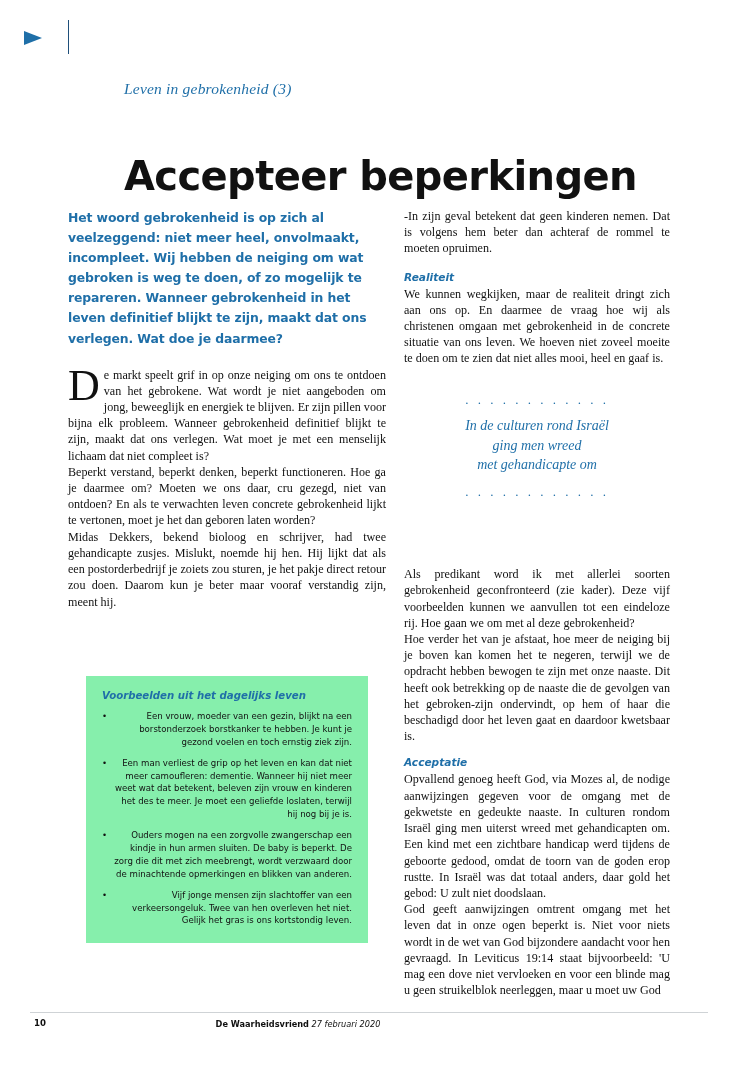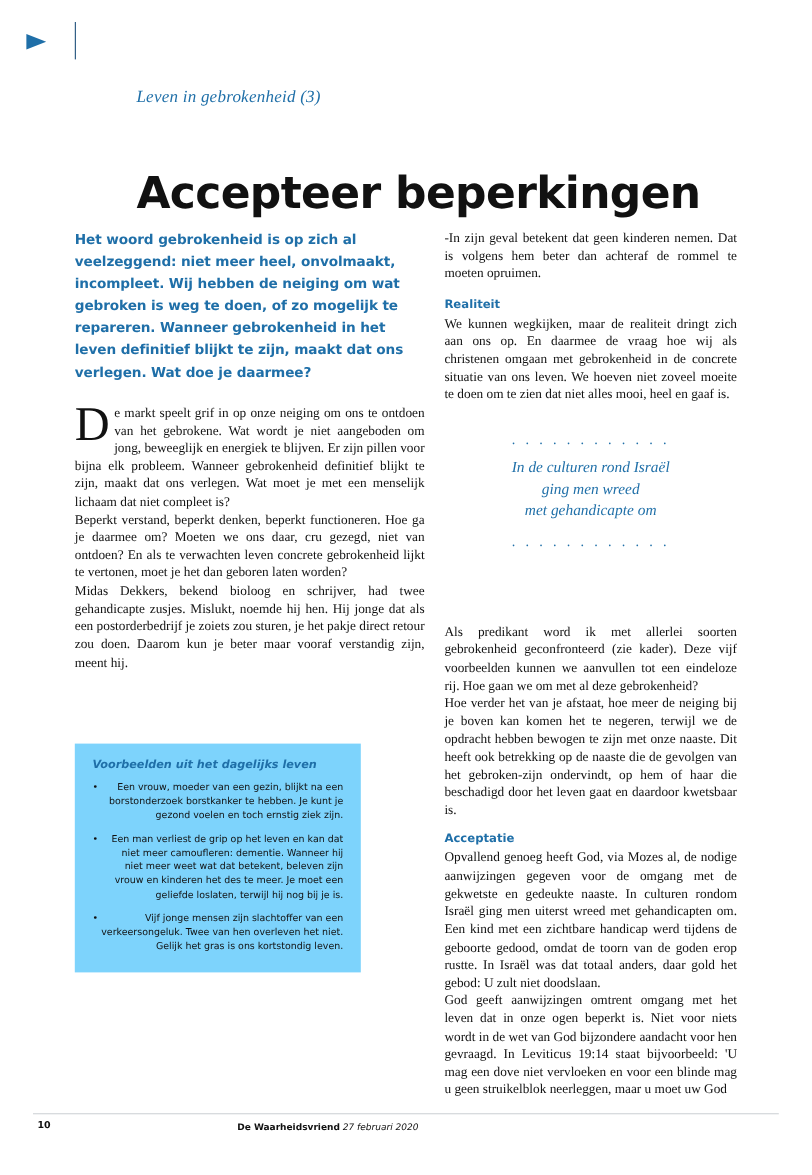--- a/index.html
+++ b/index.html
@@ -118,24 +118,24 @@
     font-size: 44px;
     line-height: 34px;
     padding: 2px 4px 0 0;
     font-weight: normal;
     color: #111;
   }
 
   
   .examples-box {
     position: absolute;
-    left: 68px;
+    left: 86px;
     top: 676px;
-    width: 260px;
-    background: #7dd3fc;
+    width: 282px;
+    background: #86efac;
     box-sizing: border-box;
     padding: 14px 16px 16px 16px;
   }
   .examples-title {
     font-family: "DejaVu Sans", sans-serif;
     font-weight: bold;
     font-style: italic;
     font-size: 10.2px;
     color: #1f6fa8;
     margin: 0 0 9px 0;
@@ -160,20 +160,21 @@
     content: "•";
     position: absolute;
     left: 0;
     top: 0;
   }
 
   
   .subhead {
     font-family: "DejaVu Sans", sans-serif;
     font-weight: bold;
+    font-style: italic;
     font-size: 10.6px;
     color: #1f6fa8;
     margin: 12px 0 3px 0;
   }
   .subhead.first { margin-top: 14px; }
 
   .pullquote-wrap {
     margin: 26px 0 22px 0;
     text-align: center;
   }
@@ -250,28 +251,29 @@
   <h1 class="headline">Accepteer beperkingen</h1>
 
   <div class="col-left">
     <p class="lead">Het woord gebrokenheid is op zich al veelzeggend: niet meer heel, onvolmaakt, incompleet. Wij hebben de neiging om wat gebroken is weg te doen, of zo mogelijk te repareren. Wanneer gebrokenheid in het leven definitief blijkt te zijn, maakt dat ons verlegen. Wat doe je daarmee?</p>
 
     <div class="dropcap-para">
       <span class="dropcap">D</span>
       <p class="body">e markt speelt grif in op onze neiging om ons te ontdoen van het gebrokene. Wat wordt je niet aangeboden om jong, beweeglijk en energiek te blijven. Er zijn pillen voor bijna elk probleem. Wanneer gebrokenheid definitief blijkt te zijn, maakt dat ons verlegen. Wat moet je met een menselijk lichaam dat niet compleet is?</p>
     </div>
     <p class="body">Beperkt verstand, beperkt denken, beperkt functioneren. Hoe ga je daarmee om? Moeten we ons daar, cru gezegd, niet van ontdoen? En als te verwachten leven concrete gebrokenheid lijkt te vertonen, moet je het dan geboren laten worden?</p>
-    <p class="body">Midas Dekkers, bekend bioloog en schrijver, had twee gehandicapte zusjes. Mislukt, noemde hij hen. Hij jonge dat als een postorderbedrijf je zoiets zou sturen, je het pakje direct retour zou doen. Daarom kun je beter maar vooraf verstandig zijn, meent hij.</p>
+    <p class="body">Midas Dekkers, bekend bioloog en schrijver, had twee gehandicapte zusjes. Mislukt, noemde hij hen. Hij lijkt dat als een postorderbedrijf je zoiets zou sturen, je het pakje direct retour zou doen. Daarom kun je beter maar vooraf verstandig zijn, meent hij.</p>
   </div>
 
   <div class="examples-box">
     <div class="examples-title">Voorbeelden uit het dagelijks leven</div>
     <ul class="examples-list">
       <li>Een vrouw, moeder van een gezin, blijkt na een borstonderzoek borstkanker te hebben. Je kunt je gezond voelen en toch ernstig ziek zijn.</li>
       <li>Een man verliest de grip op het leven en kan dat niet meer camoufleren: dementie. Wanneer hij niet meer weet wat dat betekent, beleven zijn vrouw en kinderen het des te meer. Je moet een geliefde loslaten, terwijl hij nog bij je is.</li>
+      <li>Ouders mogen na een zorgvolle zwangerschap een kindje in hun armen sluiten. De baby is beperkt. De zorg die dit met zich meebrengt, wordt verzwaard door de minachtende opmerkingen en blikken van anderen.</li>
       <li>Vijf jonge mensen zijn slachtoffer van een verkeersongeluk. Twee van hen overleven het niet. Gelijk het gras is ons kortstondig leven.</li>
     </ul>
   </div>
 
   <div class="col-right">
     <p class="body">-In zijn geval betekent dat geen kinderen nemen. Dat is volgens hem beter dan achteraf de rommel te moeten opruimen.</p>
 
     <div class="subhead first">Realiteit</div>
     <p class="body">We kunnen wegkijken, maar de realiteit dringt zich aan ons op. En daarmee de vraag hoe wij als christenen omgaan met gebrokenheid in de concrete situatie van ons leven. We hoeven niet zoveel moeite te doen om te zien dat niet alles mooi, heel en gaaf is.</p>
 

